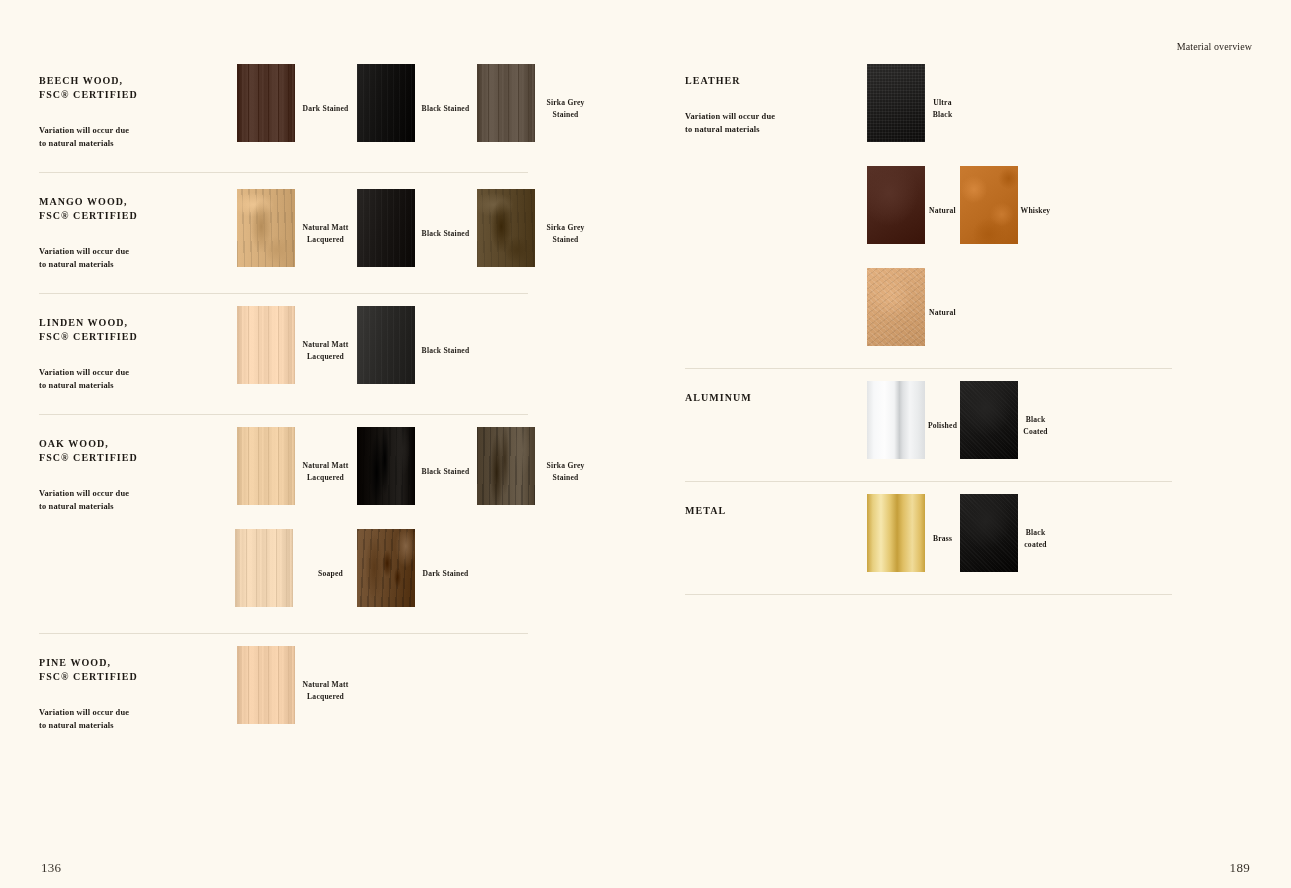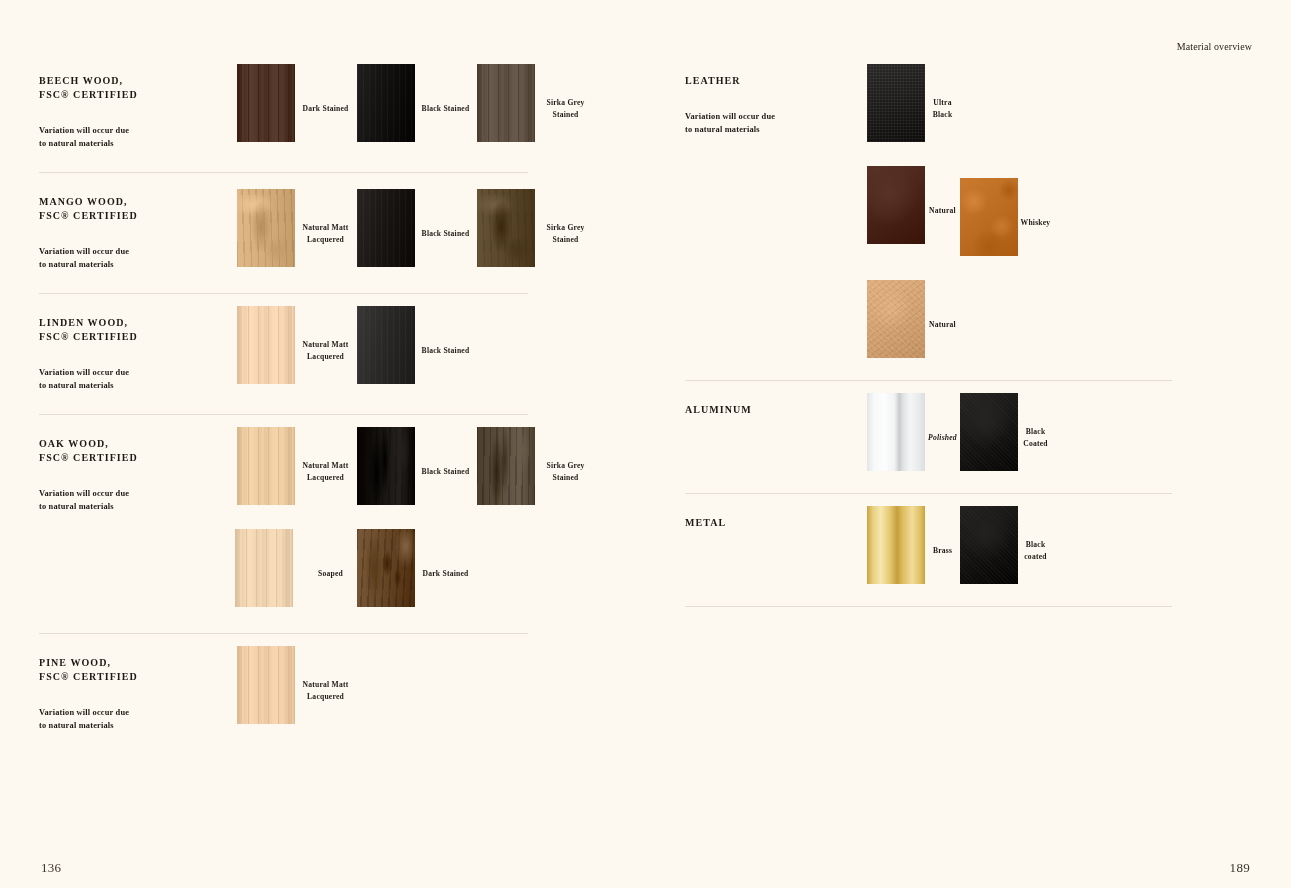--- a/index.html
+++ b/index.html
@@ -339,21 +339,21 @@
                   <div class="swatch-caption" style="margin-top: 11px; width: 89px;">Ultra Black</div>
                 </div>
               </div>
               <div class="swatch-row" style="margin-top: 24px;">
                 <div class="swatch-cell" style="width: 93px;">
                   <div class="swatch-slot" style="width: 93px;">
                     <div class="swatch" style="width: 58px; height: 78px; background: radial-gradient(70% 60% at 38% 34%, rgb(88, 50, 39) 0%, rgba(0, 0, 0, 0) 72%), linear-gradient(150deg, rgb(88, 50, 39) 0%, rgb(74, 36, 25) 46%, rgb(58, 20, 9) 100%) rgb(74, 36, 25);"></div>
                   </div>
                   <div class="swatch-caption" style="margin-top: 11px; width: 89px;">Natural</div>
                 </div>
-                <div class="swatch-cell" style="width: 93px; margin-top: 12px;">
+                <div class="swatch-cell" style="width: 93px;">
                   <div class="swatch-slot" style="width: 93px;">
                     <div class="swatch" style="width: 58px; height: 78px; background: radial-gradient(34% 26% at 24% 30%, rgb(213, 134, 59) 0%, rgba(0, 0, 0, 0) 68%), radial-gradient(30% 22% at 72% 62%, rgb(201, 122, 47) 0%, rgba(0, 0, 0, 0) 70%), radial-gradient(40% 30% at 50% 88%, rgb(171, 92, 17) 0%, rgba(0, 0, 0, 0) 72%), radial-gradient(26% 20% at 84% 16%, rgb(171, 92, 17) 0%, rgba(0, 0, 0, 0) 70%), linear-gradient(140deg, rgb(201, 122, 47) 0%, rgb(187, 108, 33) 52%, rgb(171, 92, 17) 100%) rgb(187, 108, 33);"></div>
                   </div>
                   <div class="swatch-caption" style="margin-top: 11px; width: 89px;">Whiskey</div>
                 </div>
               </div>
               <div class="swatch-row" style="margin-top: 24px;">
                 <div class="swatch-cell" style="width: 93px; align-items: center;">
                   <div class="swatch-slot" style="width: 93px;">
                     <div class="swatch" style="width: 58px; height: 78px; background: repeating-linear-gradient(42deg, rgba(255, 255, 255, 0.1) 0px, rgba(255, 255, 255, 0.1) 1px, rgba(0, 0, 0, 0) 1px, rgba(0, 0, 0, 0) 4px), repeating-linear-gradient(-38deg, rgba(0, 0, 0, 0.07) 0px, rgba(0, 0, 0, 0.07) 1px, rgba(0, 0, 0, 0) 1px, rgba(0, 0, 0, 0) 5px), radial-gradient(50% 40% at 40% 36%, rgb(226, 176, 127) 0%, rgba(0, 0, 0, 0) 72%), linear-gradient(150deg, rgb(226, 176, 127) 0%, rgb(212, 162, 113) 50%, rgb(196, 146, 97) 100%) rgb(212, 162, 113);"></div>
@@ -369,21 +369,21 @@
           <div class="block-body" style="padding-top: 12px; padding-bottom: 22px;">
             <div class="block-label">
               <div class="mat-title">ALUMINUM</div>
             </div>
             <div class="swatch-rows">
               <div class="swatch-row">
                 <div class="swatch-cell" style="width: 93px;">
                   <div class="swatch-slot" style="width: 93px;">
                     <div class="swatch" style="width: 58px; height: 78px; background: linear-gradient(90deg, rgb(227, 229, 230) 0%, rgb(247, 248, 249) 12%, rgb(253, 253, 253) 30%, rgb(242, 243, 244) 47%, rgb(201, 204, 206) 56%, rgb(223, 225, 227) 62%, rgb(244, 245, 246) 74%, rgb(233, 235, 236) 88%, rgb(220, 222, 224) 100%) rgb(242, 243, 244);"></div>
                   </div>
-                  <div class="swatch-caption" style="margin-top: 11px; width: 89px; font-style: italic;">Polished</div>
+                  <div class="swatch-caption" style="margin-top: 11px; width: 89px;">Polished</div>
                 </div>
                 <div class="swatch-cell" style="width: 93px;">
                   <div class="swatch-slot" style="width: 93px;">
                     <div class="swatch" style="width: 58px; height: 78px; background: radial-gradient(60% 50% at 44% 34%, rgb(37, 36, 35) 0%, rgba(0, 0, 0, 0) 74%), repeating-linear-gradient(45deg, rgba(255, 255, 255, 0.03) 0px, rgba(255, 255, 255, 0.03) 1px, rgba(0, 0, 0, 0) 1px, rgba(0, 0, 0, 0) 3px), linear-gradient(150deg, rgb(37, 36, 35) 0%, rgb(23, 22, 21) 48%, rgb(7, 6, 5) 100%) rgb(23, 22, 21);"></div>
                   </div>
                   <div class="swatch-caption" style="margin-top: 11px; width: 89px;">Black Coated</div>
                 </div>
               </div>
             </div>
           </div>

